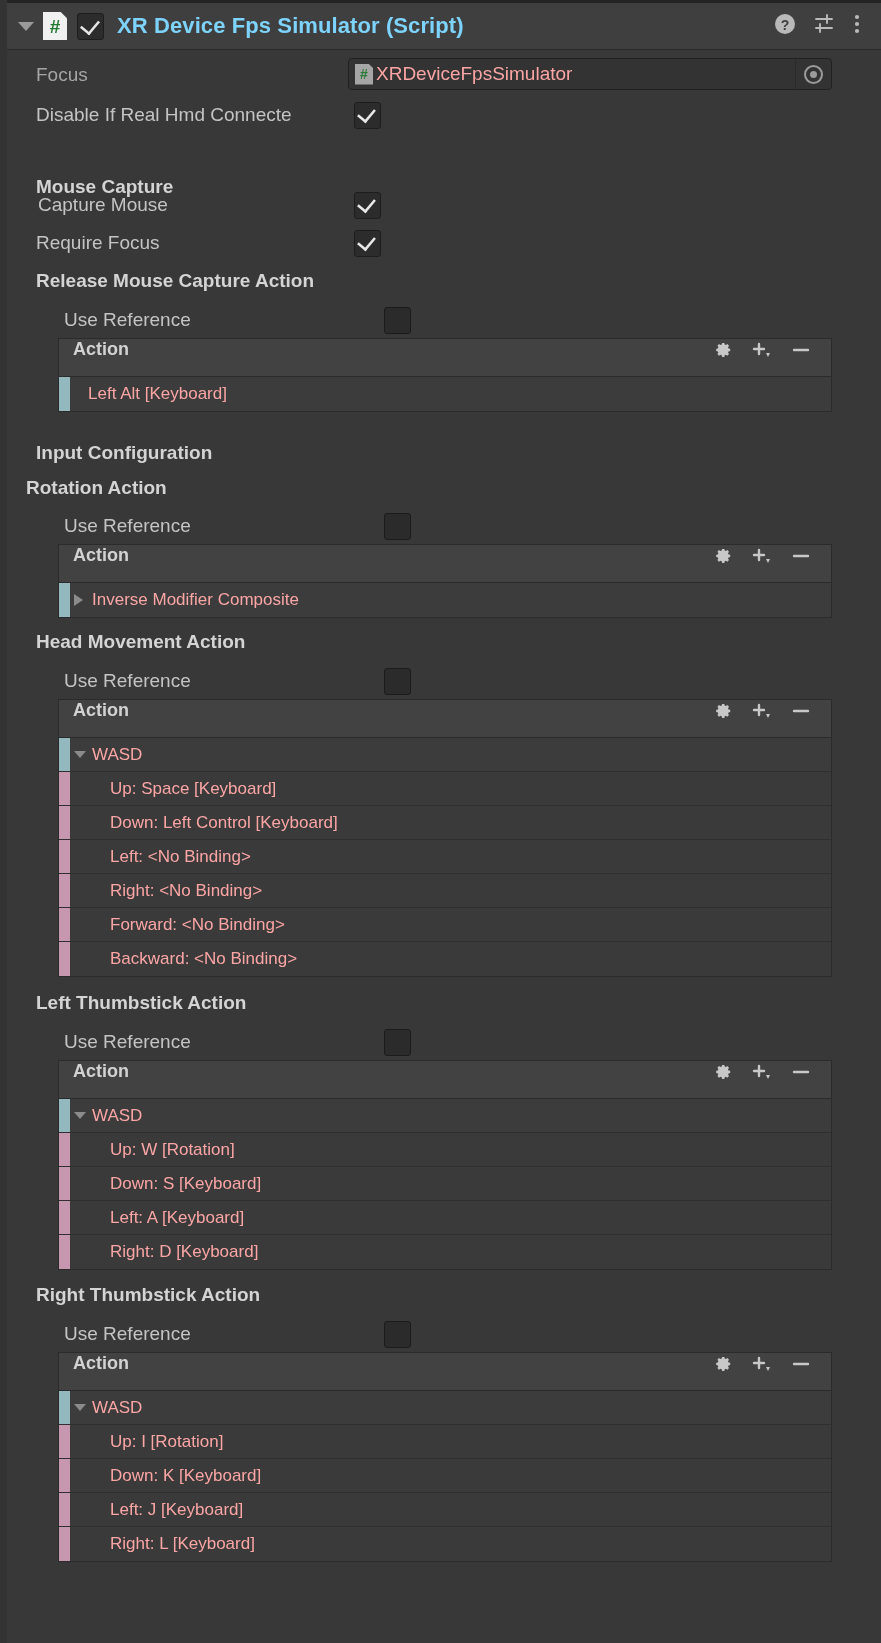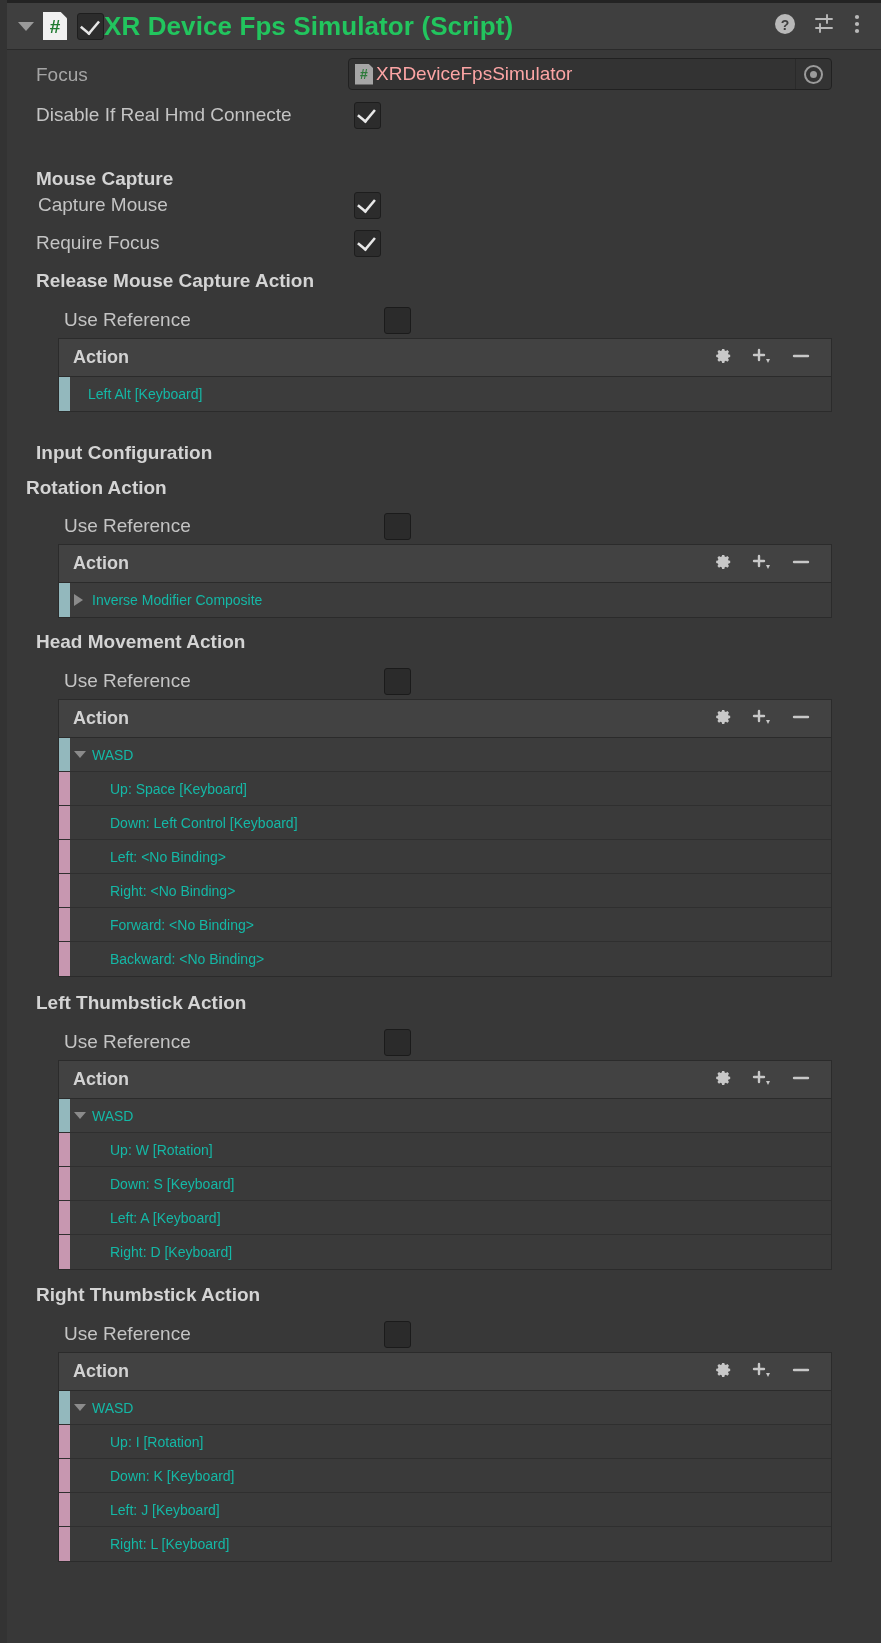--- a/index.html
+++ b/index.html
@@ -103,23 +103,24 @@
   .enable-check .mark {
     position: absolute;
     left: 5px; top: 1px;
     width: 14px; height: 20px;
     border: solid #e6e6e6;
     border-width: 0 3.5px 3.5px 0;
     transform: rotate(40deg) scale(0.85);
     transform-origin: center;
   }
   .comp-title {
-    font-size: 26px;
+    margin-left: 13px;
+    font-size: 22px;
     font-weight: bold;
-    color: #22c55e;
+    color: #7dd3fc;
     letter-spacing: 0.1px;
     white-space: nowrap;
   }
   .hdr-icons {
     margin-left: auto;
     display: flex;
     align-items: center;
     gap: 16px;
     padding-right: 20px;
   }
@@ -214,21 +215,21 @@
     left: 58px;
     width: 774px;
     background: #3b3b3b;
     border: 1px solid #2b2b2b;
   }
   .action-head {
     height: 38px;
     background: #424242;
     border-bottom: 1px solid #2b2b2b;
     display: flex;
-    align-items: center;
+    align-items: flex-start;
     padding-left: 14px;
   }
   .action-head .ttl {
     font-size: 18px;
     font-weight: bold;
     color: #d2d2d2;
   }
   .action-tools {
     margin-left: auto;
     display: flex;
@@ -255,22 +256,22 @@
   .row-indent { width: 18px; flex: 0 0 18px; }
   .row-indent.deep { width: 40px; flex: 0 0 40px; }
   .row-tri {
     width: 22px;
     flex: 0 0 22px;
     display: flex;
     align-items: center;
     padding-left: 4px;
   }
   .binding-label {
-    font-size: 14px;
-    color: #14b8a6;
+    font-size: 17px;
+    color: #fca5a5;
     white-space: nowrap;
   }
   .binding-row.child { background: #3a3a3a; }
 </style>
 </head>
 <body>
 
 <div id="root">
   <div class="top-rule"></div>
   <div class="left-gutter"></div>
@@ -324,21 +325,21 @@
     </div>
   </div>
 
   <div class="prop-row" style="top:96px;">
     <div class="label" style="margin-left:29px;max-width:312px;">Disable If Real Hmd Connecte</div>
     <div class="chk checked" style="position:absolute;left:347px;">
         <div class="mark"></div>
       </div>
   </div>
 
-  <div class="prop-row" style="top:160px;">
+  <div class="prop-row" style="top:168px;">
     <div class="label bold" style="margin-left:29px;">Mouse Capture</div>
   </div>
 
   <div class="prop-row" style="top:186px;">
     <div class="label" style="margin-left:31px;">Capture Mouse</div>
     <div class="chk checked" style="position:absolute;left:347px;">
         <div class="mark"></div>
       </div>
   </div>
 

